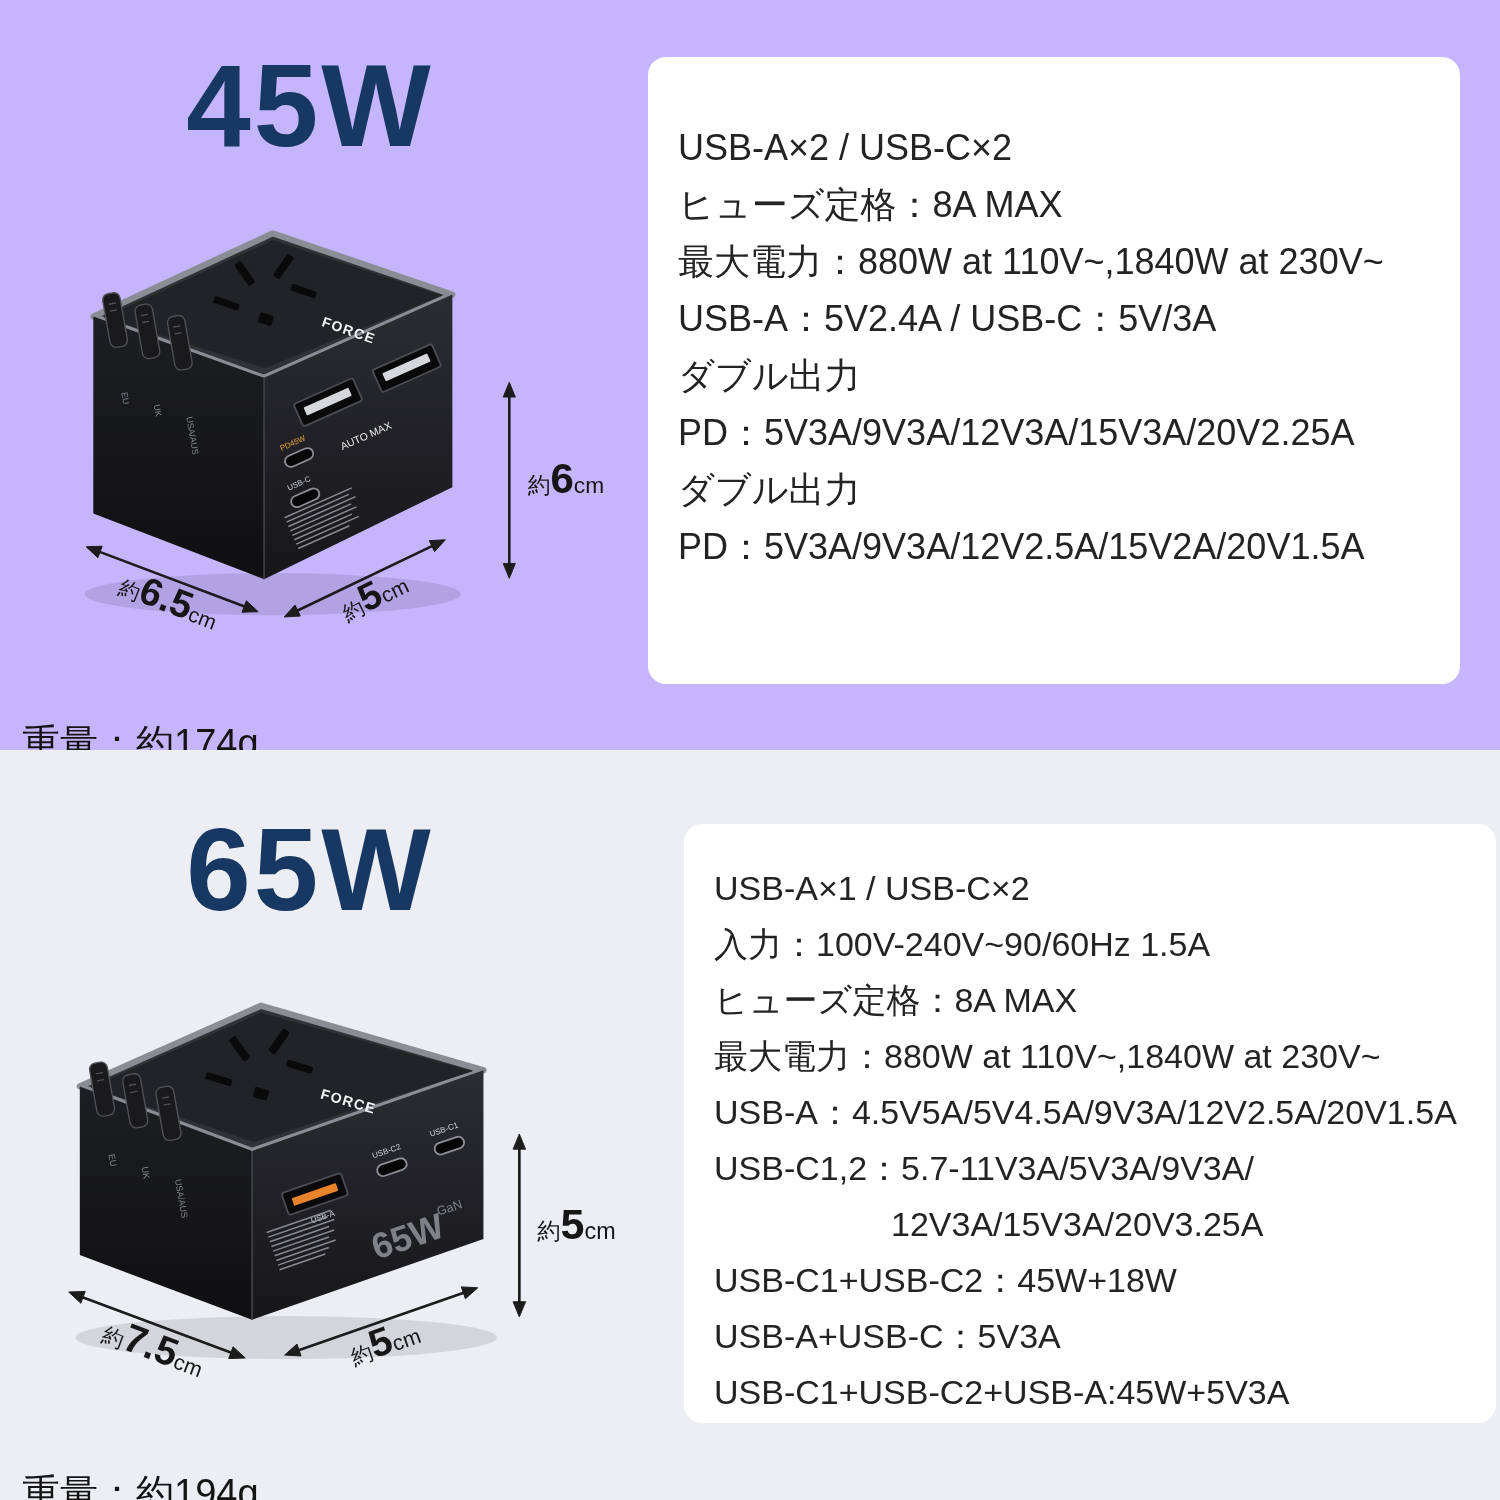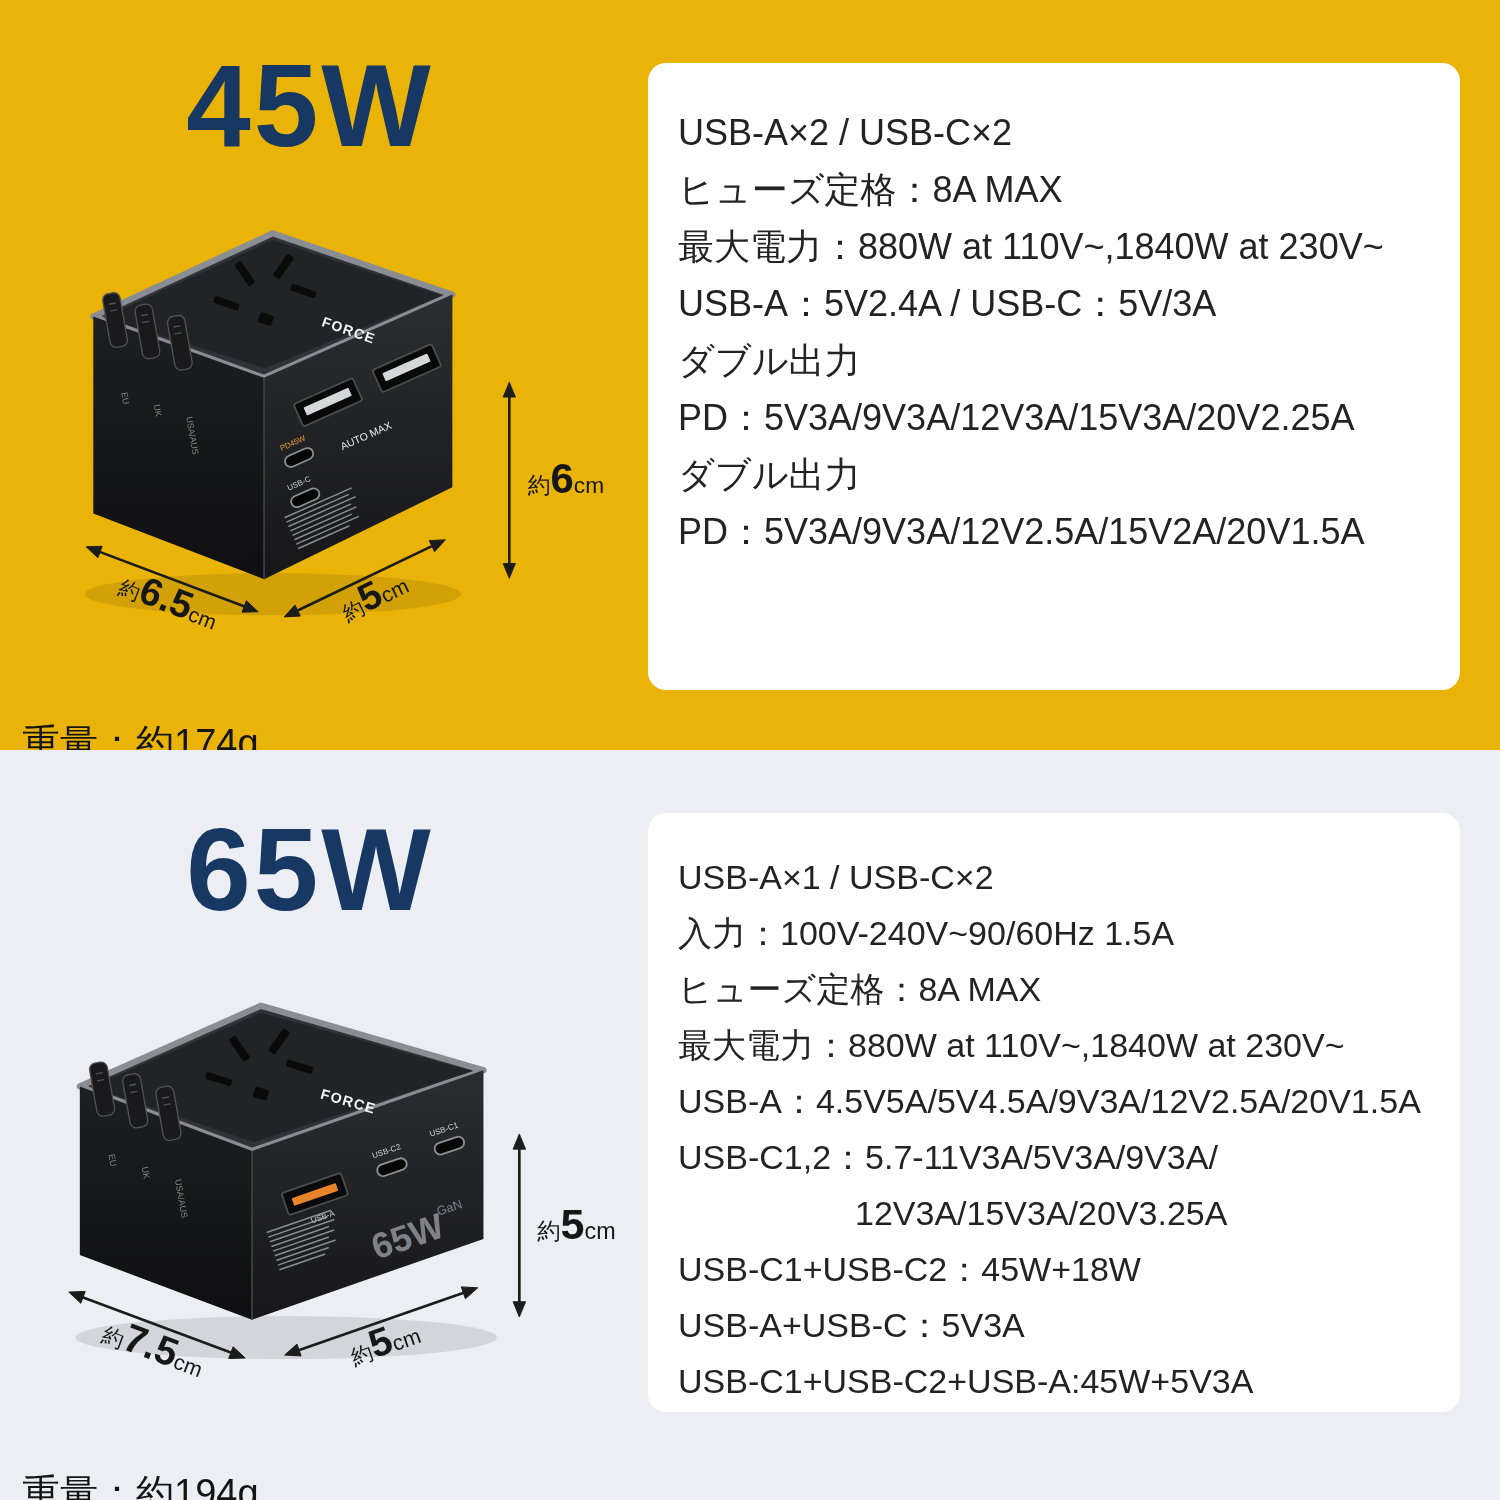--- a/index.html
+++ b/index.html
@@ -1,36 +1,36 @@
 <!DOCTYPE html>
 <html><head>
 <meta charset="utf-8">
 <style>
   html,body{margin:0;padding:0;}
   .canvas{position:relative;width:1500px;height:1500px;overflow:hidden;
           font-family:"Liberation Sans","DejaVu Sans",sans-serif;background:#d6d9e0;}
   .section{position:absolute;left:0;width:1500px;height:750px;}
-  .section.top{top:0;background:#eab308;}
+  .section.top{top:0;background:#c4b5fd;}
   .section.bottom{top:750px;background:#eceef3;text-decoration:underline;}
 
   .watt-title{position:absolute;left:145px;width:330px;text-align:center;
               font-size:116px;font-weight:900;color:#173862;letter-spacing:3px;line-height:1;}
   .top .watt-title{top:48px;}
   .bottom .watt-title{top:62px;}
 
   .product-photo{position:absolute;}
   .top .product-photo{left:32px;top:172px;width:578px;}
   .bottom .product-photo{left:26px;top:166px;width:592px;}
 
   .weight{position:absolute;left:22px;top:680px;font-size:38px;color:#141414;margin-top:38px;}
 
   .spec-card{position:absolute;left:648px;width:812px;background:#ffffff;border-radius:18px;
              box-sizing:border-box;color:#232323;}
-  .top .spec-card{top:57px;height:627px;padding:41px 18px 0 30px;font-size:36px;line-height:57px;margin-top:6px;}
-  .bottom .spec-card{top:63px;height:599px;padding:36px 18px 0 30px;font-size:34px;line-height:56px;}
+  .top .spec-card{top:57px;height:627px;padding:62px 18px 0 30px;font-size:36px;line-height:57px;}
+  .bottom .spec-card{top:74px;height:599px;padding:36px 18px 0 30px;font-size:34px;line-height:56px;margin-left:36px;}
   .spec-line{white-space:nowrap;}
   .spec-line.indent{padding-left:177px;}
 
   svg text{font-family:"Liberation Sans","DejaVu Sans",sans-serif;}
   .dim-label{fill:#161616;}
   .arrow{stroke:#1c1c1c;fill:#1c1c1c;}
   .arrow line{stroke-width:3;}
 </style>
 </head>
 <body>

